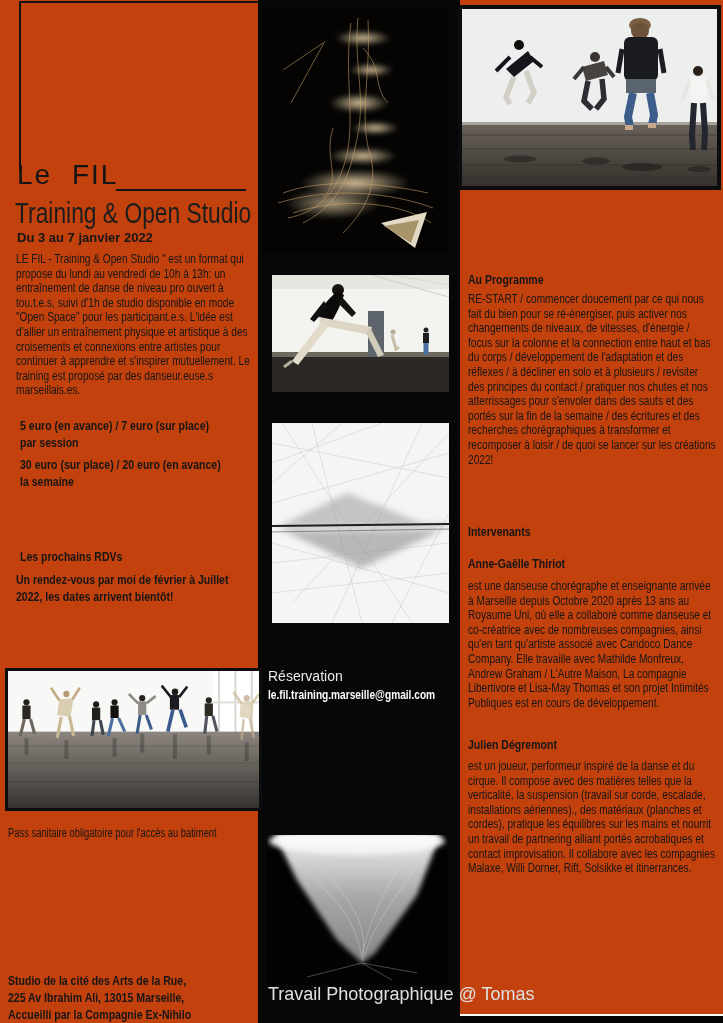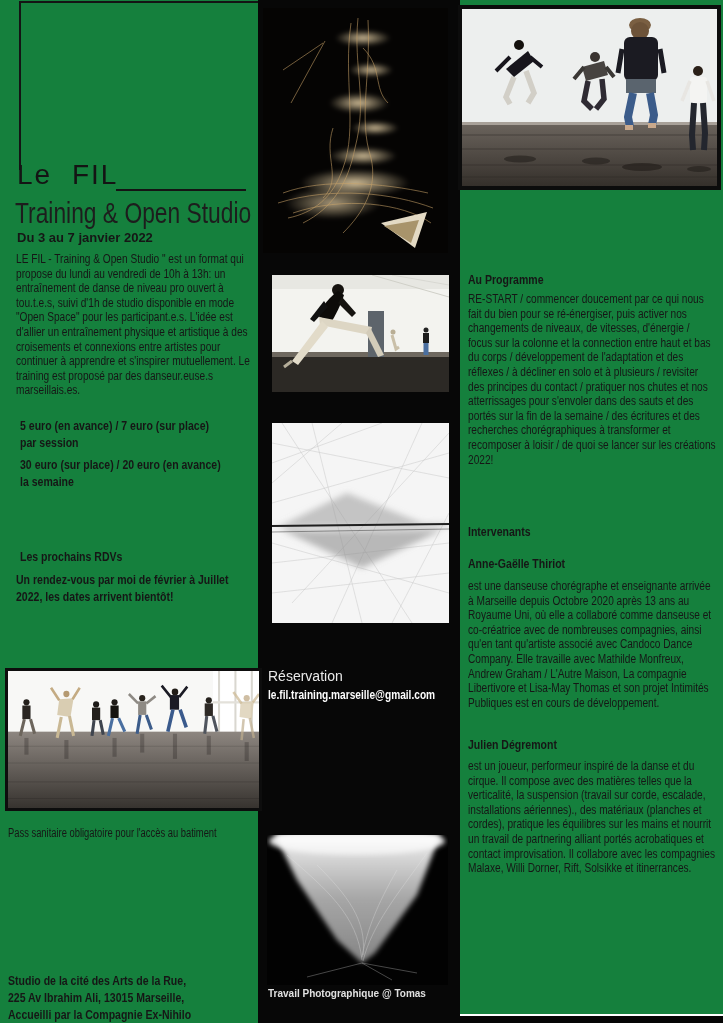--- a/index.html
+++ b/index.html
@@ -1,16 +1,16 @@
 <!DOCTYPE html>
 <html><head>
 <meta charset="utf-8">
 <style>
   html,body{margin:0;padding:0;background:#9a9a9a;}
-  .page{position:relative;width:723px;height:1023px;background:#15803d;overflow:hidden;
+  .page{position:relative;width:723px;height:1023px;background:#c2410c;overflow:hidden;
         font-family:"Liberation Sans",sans-serif;color:#161616;}
   .abs{position:absolute;}
   .cond{transform:scaleX(0.81);transform-origin:0 0;}
   .b{font-weight:bold;}
   
   .col-mid{left:258px;top:0;width:202px;height:1023px;background:#070707;}
   
   .logo-topline{left:19px;top:1px;width:239px;height:2px;background:#141414;}
   .logo-vline{left:19px;top:1px;width:2px;height:169px;background:#141414;}
   .logo-text{left:17px;top:159px;font-size:28px;letter-spacing:2px;word-spacing:10px;color:#141414;white-space:nowrap;}
@@ -27,21 +27,21 @@
   .pass{left:8px;top:826px;width:330px;font-size:12.5px;transform:scaleX(0.75);transform-origin:0 0;white-space:nowrap;}
   .address{left:8px;top:972px;width:296px;font-size:13px;line-height:17px;}
   
   .photo1{left:263px;top:8px;width:185px;height:245px;}
   .photo2{left:272px;top:275px;width:177px;height:117px;}
   .photo3{left:272px;top:423px;width:177px;height:200px;}
   .resv-label{left:268px;top:668px;color:#e9e9e9;font-size:14px;}
   .resv-email{left:268px;top:687px;color:#fdfdfd;font-size:13px;font-weight:bold;white-space:nowrap;
               transform:scaleX(0.78);transform-origin:0 0;text-decoration:none;display:block;}
   .photo4{left:267px;top:835px;width:181px;height:150px;}
-  .credit{left:268px;top:986px;color:#e0e0e0;font-size:10px;line-height:16px;font-weight:bold;}
+  .credit{left:268px;top:986px;color:#e0e0e0;font-size:18px;line-height:16px;}
   
   .photo5{left:458px;top:5px;width:263px;height:185px;border:4px solid #0c0c0c;box-sizing:border-box;}
   .prog-h{left:468px;top:272px;font-size:13px;}
   .prog-t{left:468px;top:292px;width:306px;font-size:12.5px;line-height:14.6px;}
   .interv-h{left:468px;top:524px;font-size:13px;}
   .sp1-name{left:468px;top:556px;font-size:13px;}
   .sp1-bio{left:468px;top:579px;width:306px;font-size:12.5px;line-height:14.6px;}
   .sp2-name{left:468px;top:737px;font-size:13px;}
   .sp2-bio{left:468px;top:759px;width:306px;font-size:12.5px;line-height:14.6px;}
   .right-strip{left:460px;top:1014px;width:263px;height:9px;background:#050505;border-top:2px solid #ffffff;}

